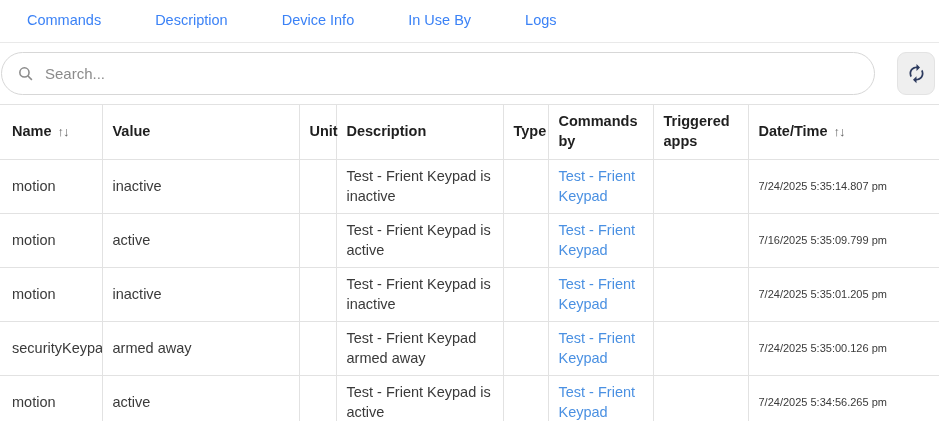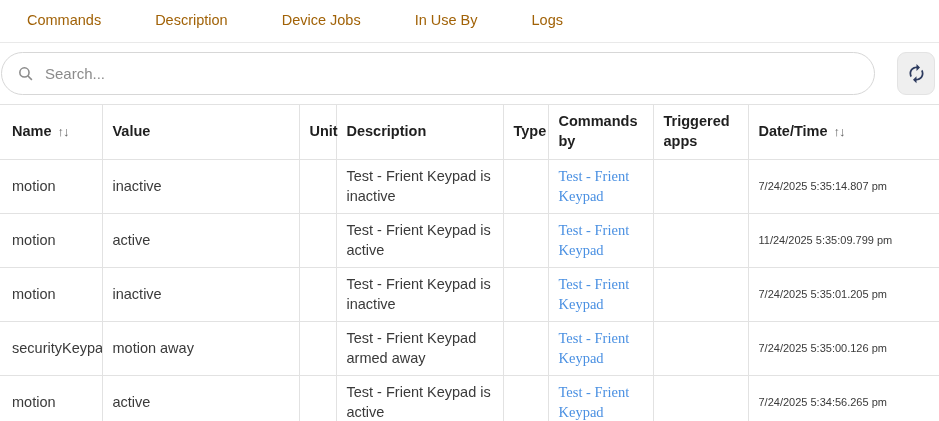--- a/index.html
+++ b/index.html
@@ -10,21 +10,21 @@
     font-family:"Liberation Sans", sans-serif;
   }
 
   
   .tabbar {
     display:flex; align-items:stretch; height:43px;
     border-bottom:1px solid #e9e9e9; padding-left:0;
   }
   .tab {
     display:flex; align-items:center; padding:0 27px;
-    font-size:14.5px; color:#a16207; cursor:pointer;
+    font-size:14.5px; color:#3b82f6; cursor:pointer;
     border-bottom:3px solid transparent;
   }
   .tab.active {
     background:#eaecf7; color:#3b5fc4;
     border-bottom:3px solid #4050b4;
   }
 
   
   .search-row {
     display:flex; align-items:center; gap:22px;
@@ -57,21 +57,21 @@
     border:1px solid #e2e2e2; text-align:left; vertical-align:middle;
     padding:6px 10px; line-height:1.35;
   }
   .events th:first-child, .events td:first-child { border-left:none; padding-left:12px; }
   .events th:last-child,  .events td:last-child  { border-right:none;margin-top:28px; }
   .events th { color:#1f1f1f; font-weight:bold; height:55px; background:#fff; }
   .events td { height:54px; color:#3a3a3a; }
   .sort-icon { color:#616161; font-size:13px; margin-left:6px; letter-spacing:-1px; font-weight:normal; }
   .dt-cell { white-space:nowrap; font-size:11px; }
   .name-cell { white-space:nowrap; overflow:hidden; }
-  a.device-link { color:#4a90e2; text-decoration:none; cursor:pointer;font-family:Liberation Serif, serif; }
+  a.device-link { color:#4a90e2; text-decoration:none; cursor:pointer; }
 
   
   col.c-name  { width:102px; }
   col.c-value { width:197px; }
   col.c-unit  { width:37px;  }
   col.c-desc  { width:167px; }
   col.c-type  { width:45px;  }
   col.c-prod  { width:105px; }
   col.c-trig  { width:95px;  }
   col.c-date  { width:191px; }
@@ -80,21 +80,21 @@
 <body>
 
 <nav class="tabbar">
   <div class="tab">
       <span>Commands</span>
     </div>
   <div class="tab">
       <span>Description</span>
     </div>
   <div class="tab">
-      <span>Device Jobs</span>
+      <span>Device Info</span>
     </div>
   <div class="tab">
       <span>In Use By</span>
     </div>
   <div class="tab">
       <span>Logs</span>
     </div>
 </nav>
 
 <div class="search-row">
@@ -147,35 +147,35 @@
       <td class="dt-cell">7/24/2025 5:35:14.807 pm</td>
     </tr>
     <tr>
       <td class="name-cell">motion</td>
       <td>active</td>
       <td></td>
       <td>Test - Frient Keypad is active</td>
       <td></td>
       <td><a class="device-link">Test - Frient Keypad</a></td>
       <td></td>
-      <td class="dt-cell">11/24/2025 5:35:09.799 pm</td>
+      <td class="dt-cell">7/16/2025 5:35:09.799 pm</td>
     </tr>
     <tr>
       <td class="name-cell">motion</td>
       <td>inactive</td>
       <td></td>
       <td>Test - Frient Keypad is inactive</td>
       <td></td>
       <td><a class="device-link">Test - Frient Keypad</a></td>
       <td></td>
       <td class="dt-cell">7/24/2025 5:35:01.205 pm</td>
     </tr>
     <tr>
       <td class="name-cell">securityKeypad</td>
-      <td>motion away</td>
+      <td>armed away</td>
       <td></td>
       <td>Test - Frient Keypad armed away</td>
       <td></td>
       <td><a class="device-link">Test - Frient Keypad</a></td>
       <td></td>
       <td class="dt-cell">7/24/2025 5:35:00.126 pm</td>
     </tr>
     <tr>
       <td class="name-cell">motion</td>
       <td>active</td>

